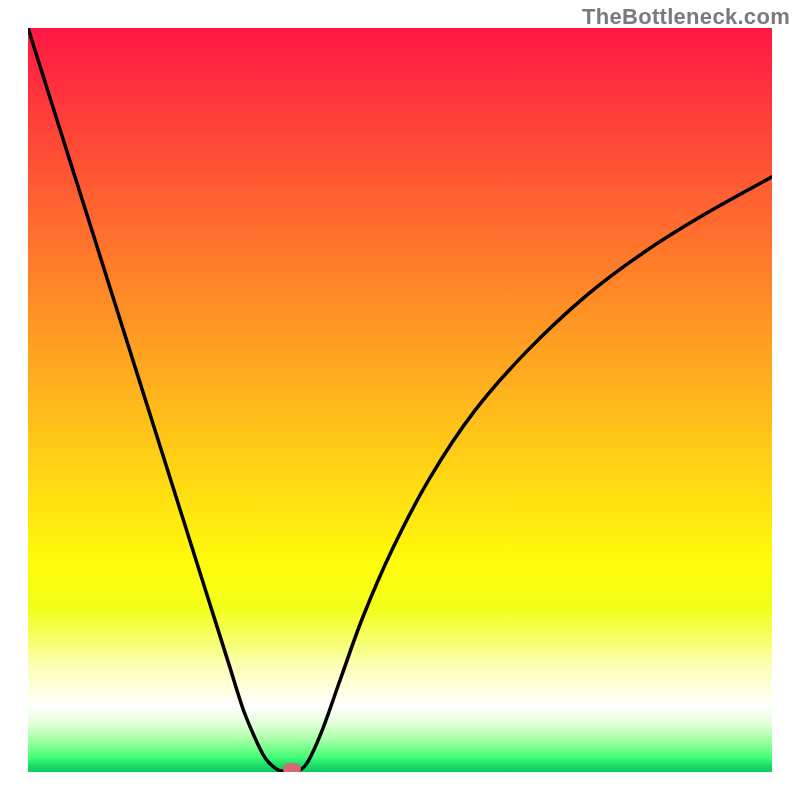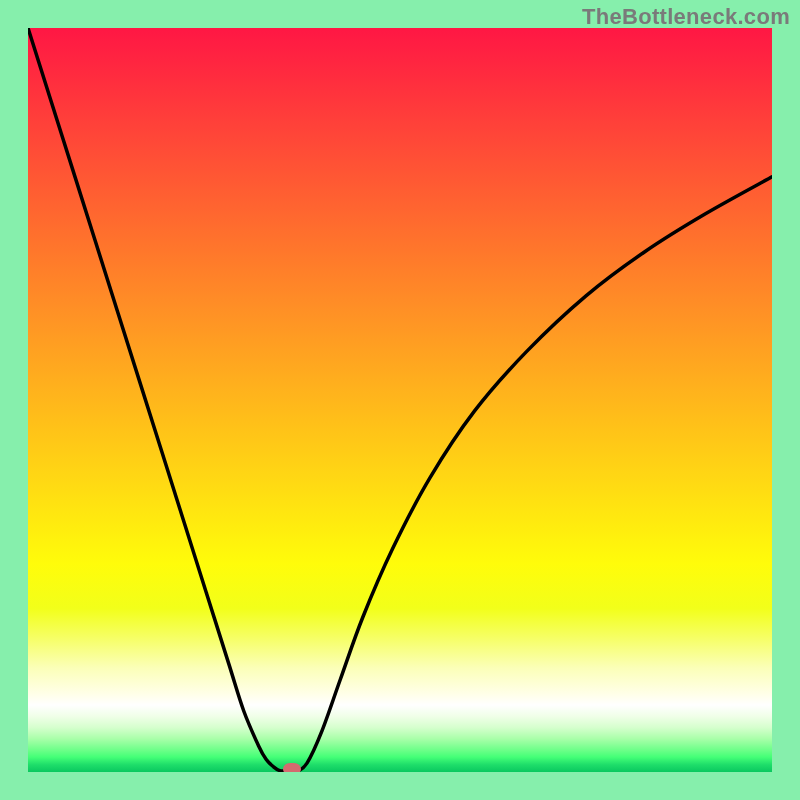--- a/index.html
+++ b/index.html
@@ -9,21 +9,21 @@
     height: 800px;
     background: #000;
     overflow: hidden;
   }
   .frame {
     position: absolute;
     left: 0;
     top: 0;
     width: 800px;
     height: 800px;
-    background: #86efac;
+    background: #ffffff;
   }
   .plot-area {
     position: absolute;
     left: 28px;
     top: 28px;
     width: 744px;
     height: 744px;
     overflow: hidden;
   }
   .gradient {

